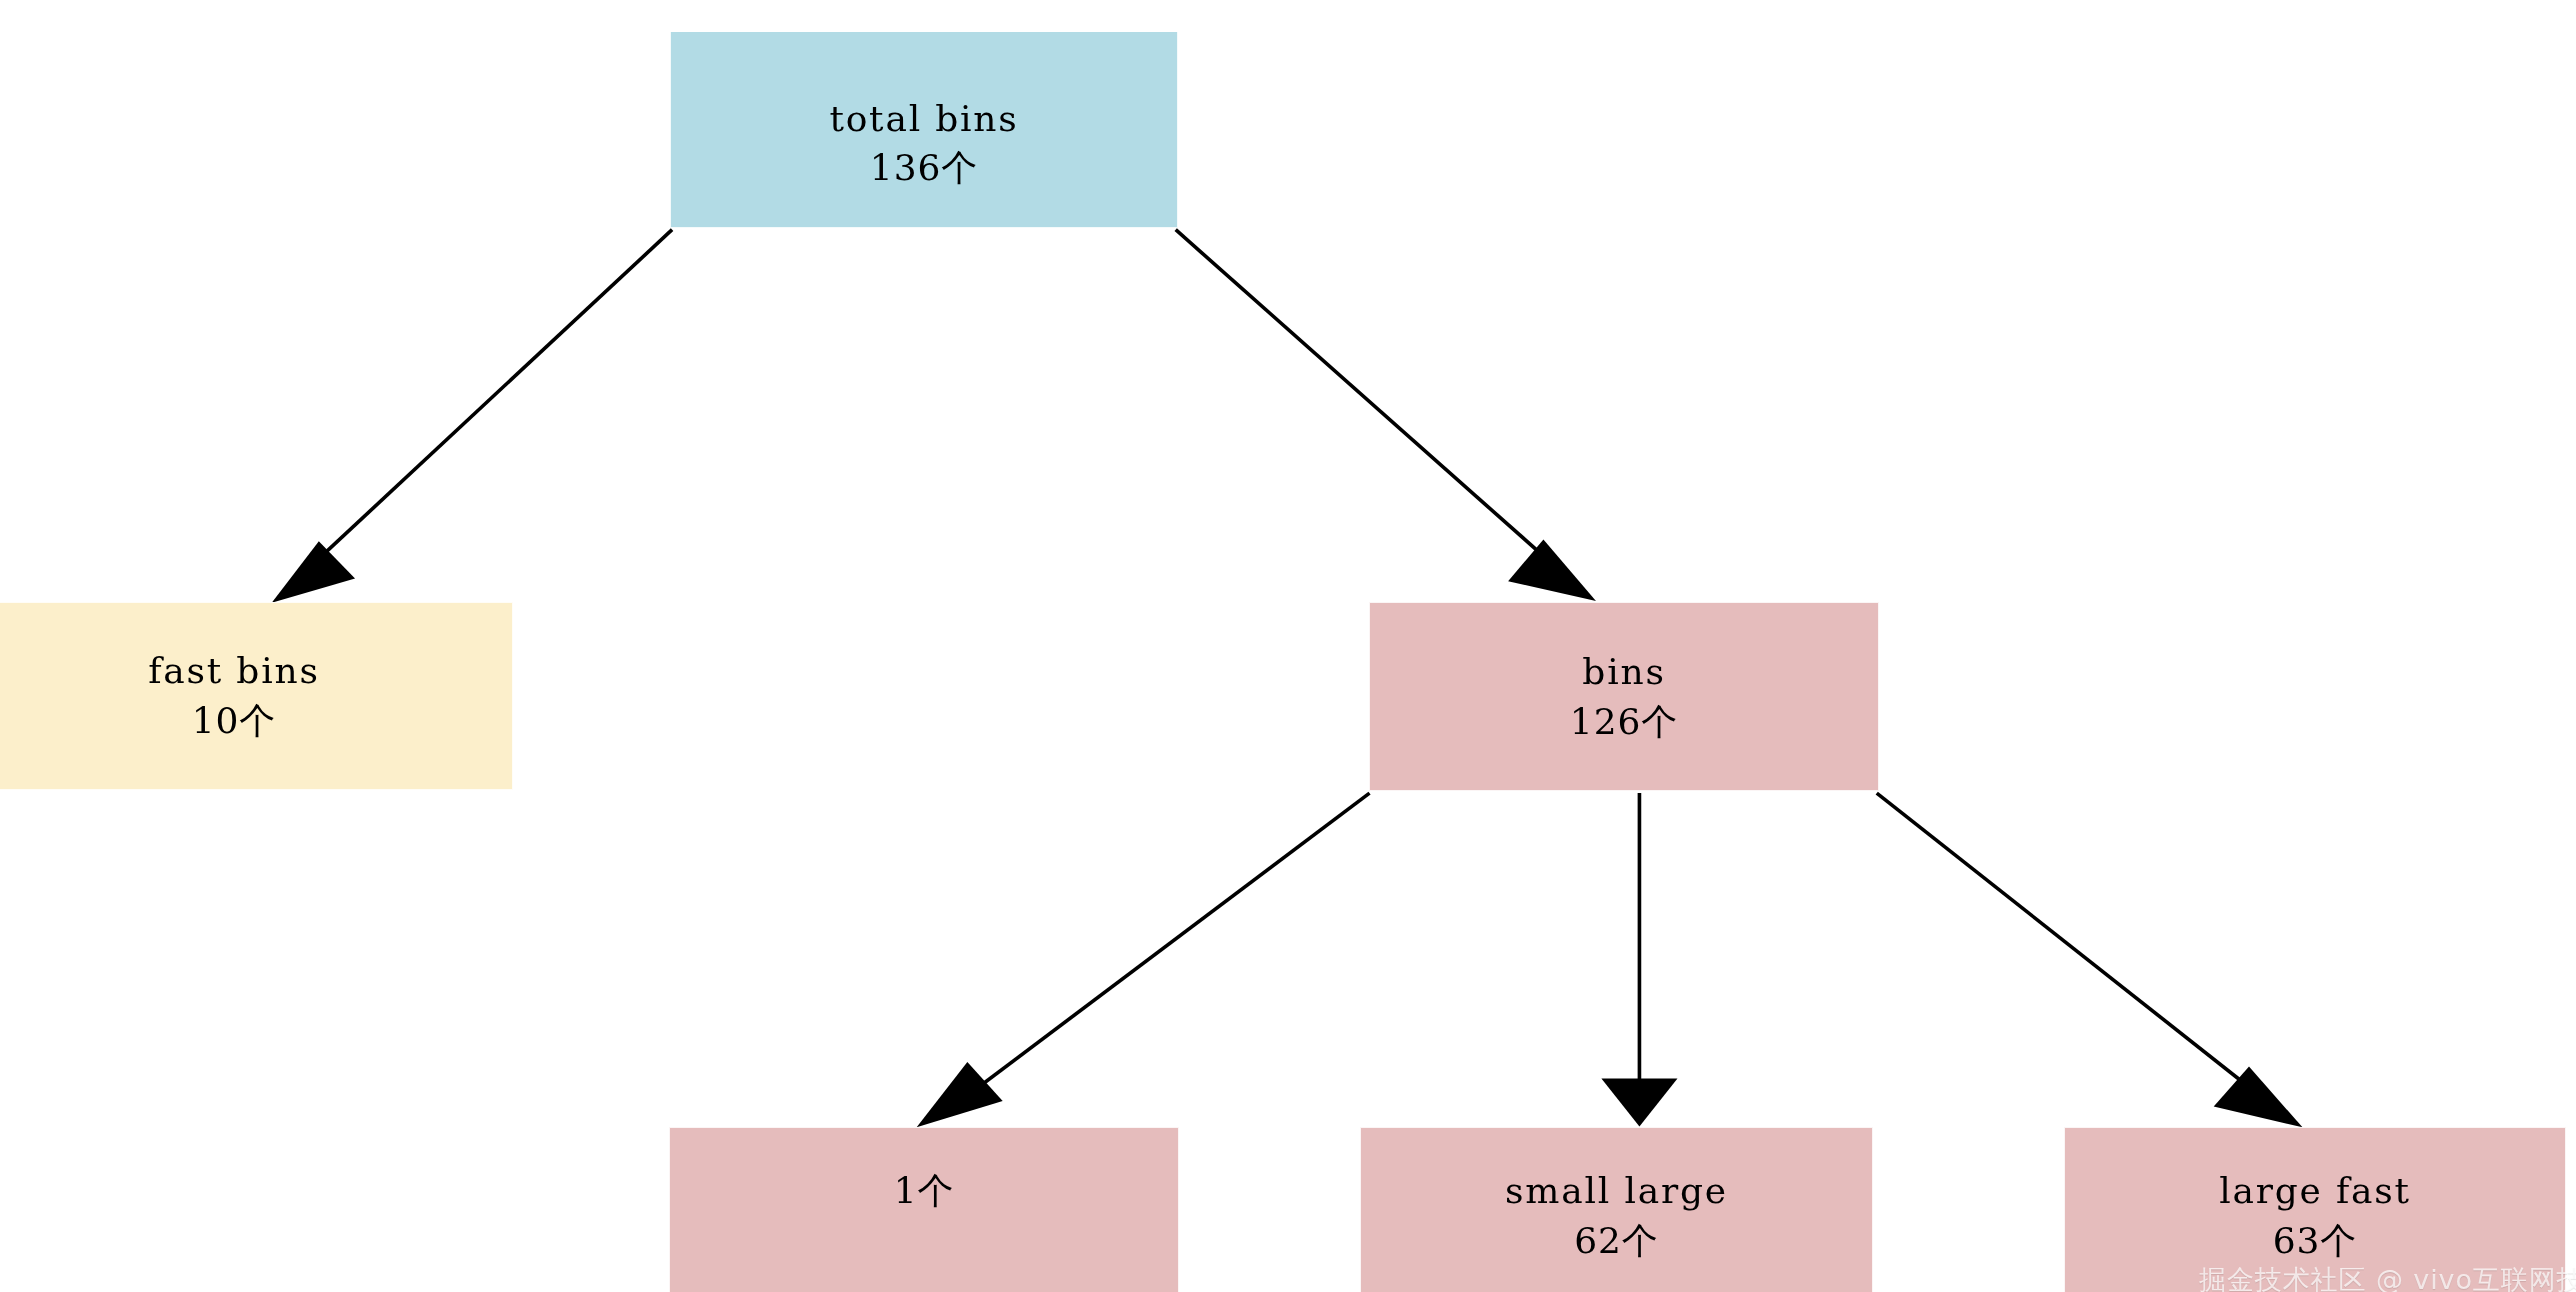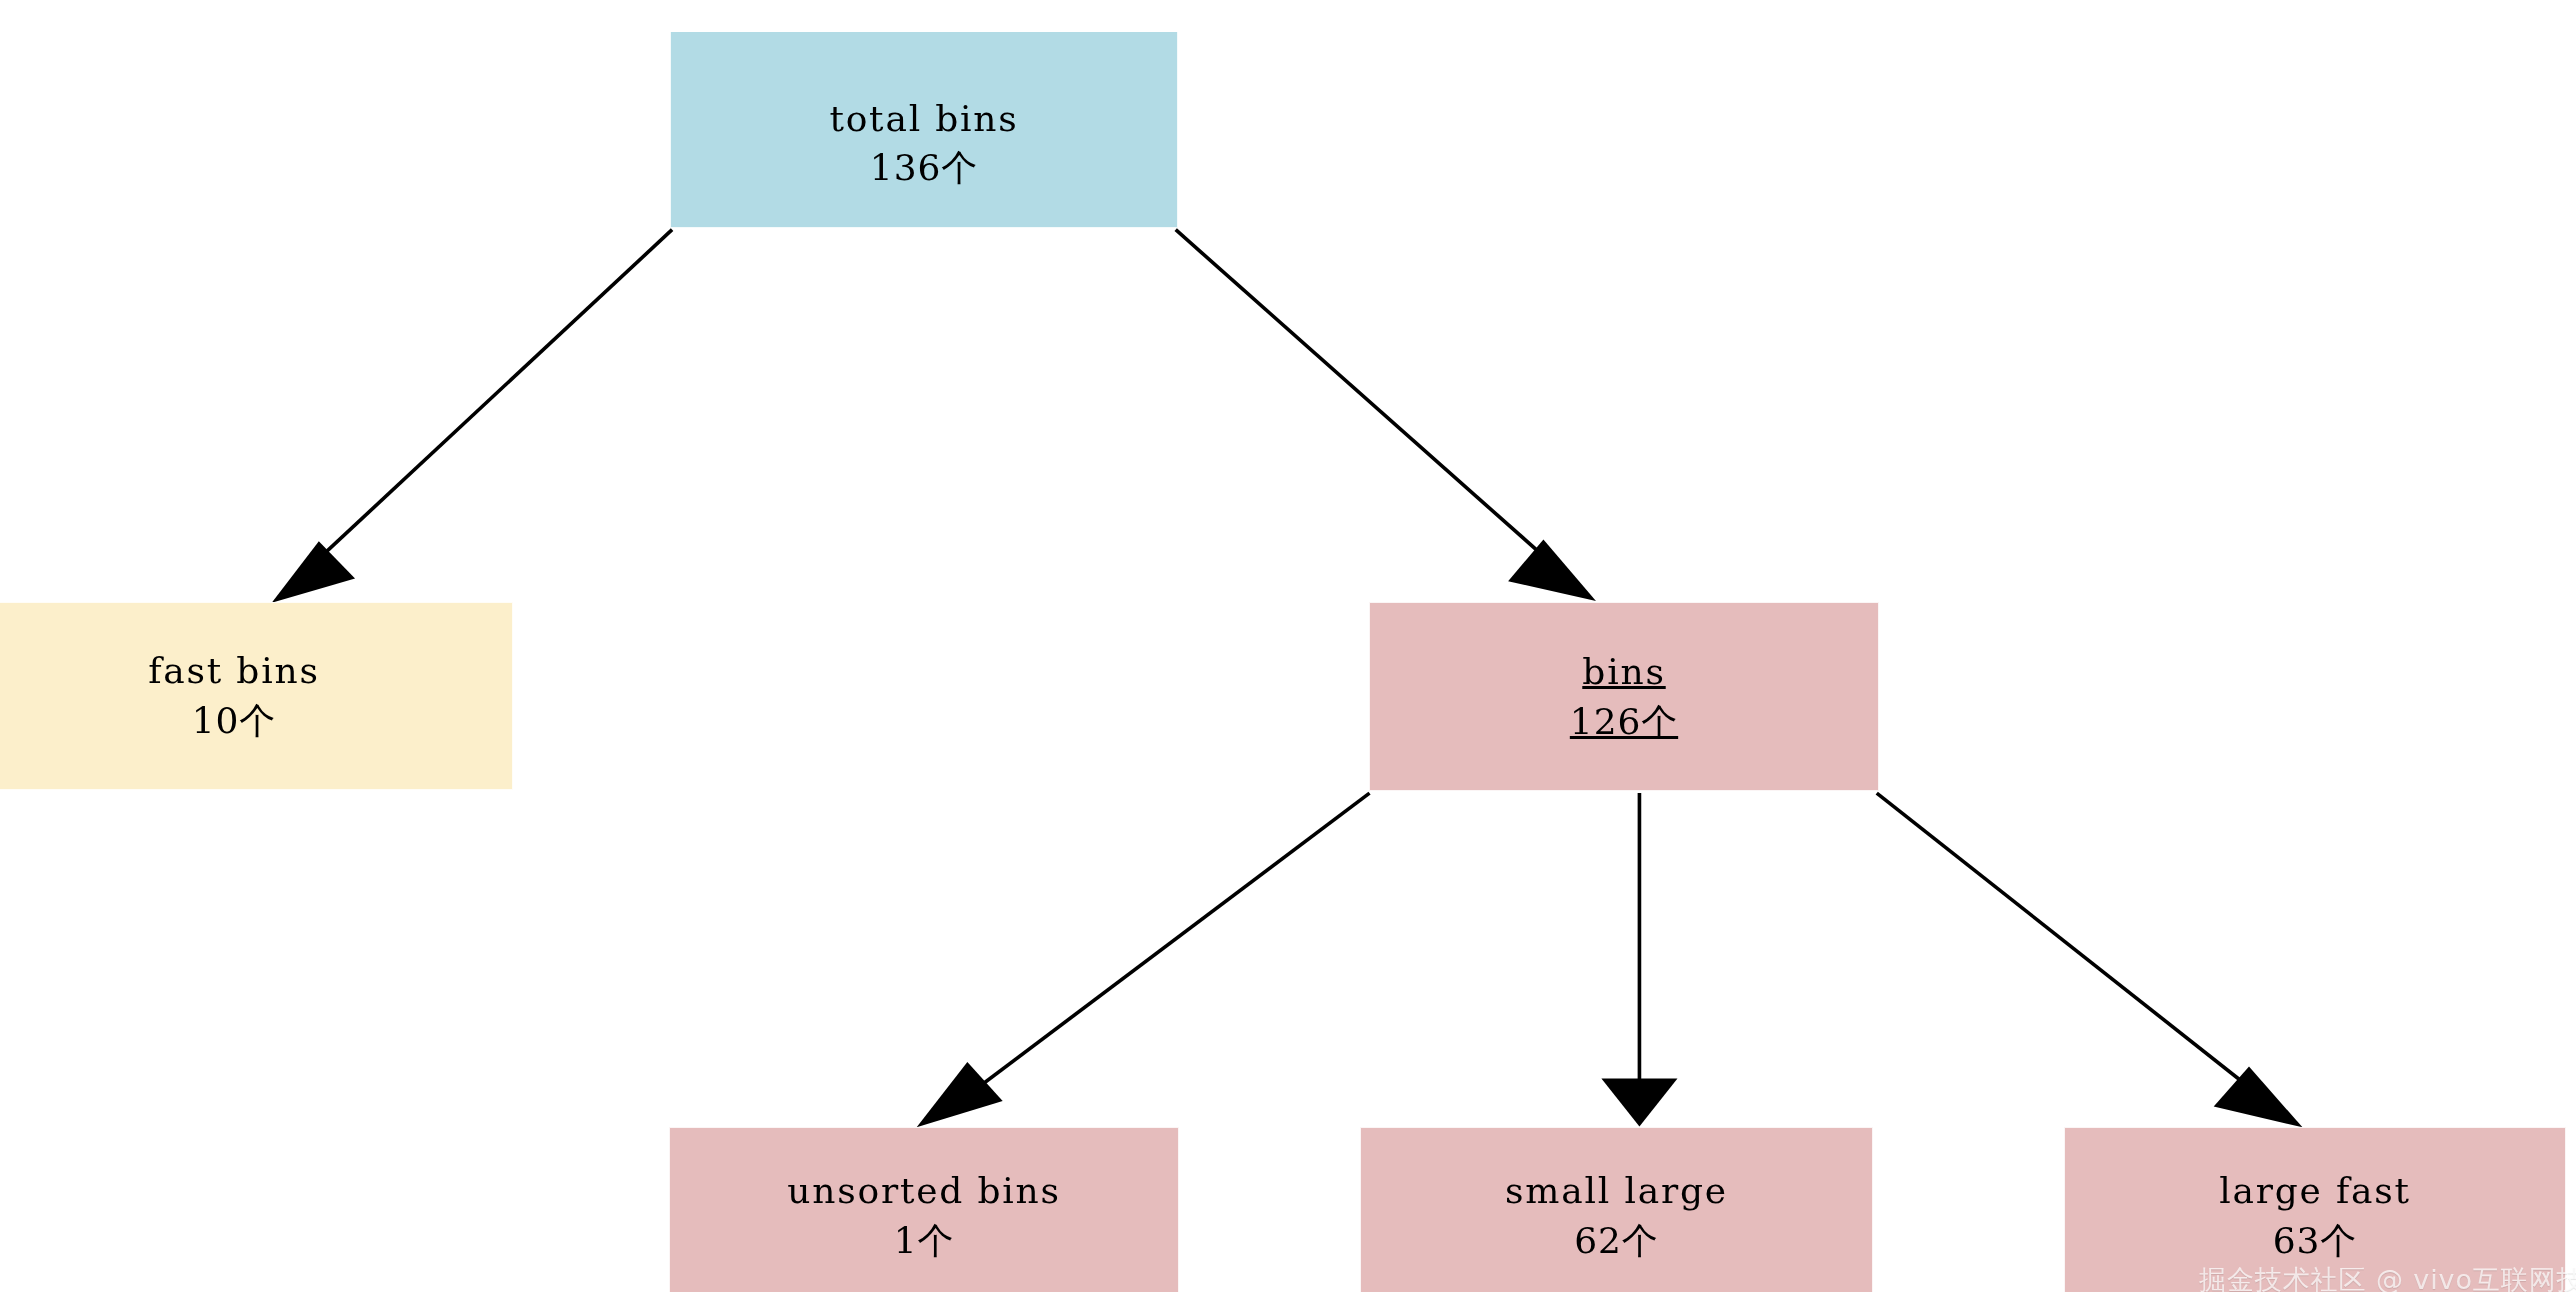--- a/index.html
+++ b/index.html
@@ -54,21 +54,20 @@
     justify-content: flex-end;
     padding-bottom: 34px;
   }
   #node-fast {
     left: -45px;  top: 570px;   width: 558px; height: 188px;
     background: #fcefcb;
   }
   #node-bins {
     left: 1369px; top: 570px;   width: 510px; height: 189px;
     background: #e5bcbc;
-    text-decoration: underline;
   }
   #node-unsorted {
     left: 669px;  top: 1095px;  width: 510px; height: 254px;
     background: #e5bcbc;
     justify-content: flex-start;
     padding-top: 38px;
   }
   #node-small {
     left: 1360px; top: 1095px;  width: 513px; height: 254px;
     background: #e5bcbc;
@@ -137,21 +136,20 @@
     <span class="label-line">fast bins</span>
     <span class="count-line">10个</span>
   </div>
 
   <div class="node" id="node-bins">
     <span class="label-line">bins</span>
     <span class="count-line">126个</span>
   </div>
 
   <div class="node" id="node-unsorted">
-    <span class="label-line">unsorted bins</span>
     <span class="count-line">1个</span>
   </div>
 
   <div class="node" id="node-small">
     <span class="label-line">small large</span>
     <span class="count-line">62个</span>
   </div>
 
   <div class="node" id="node-large">
     <span class="label-line">large fast</span>

